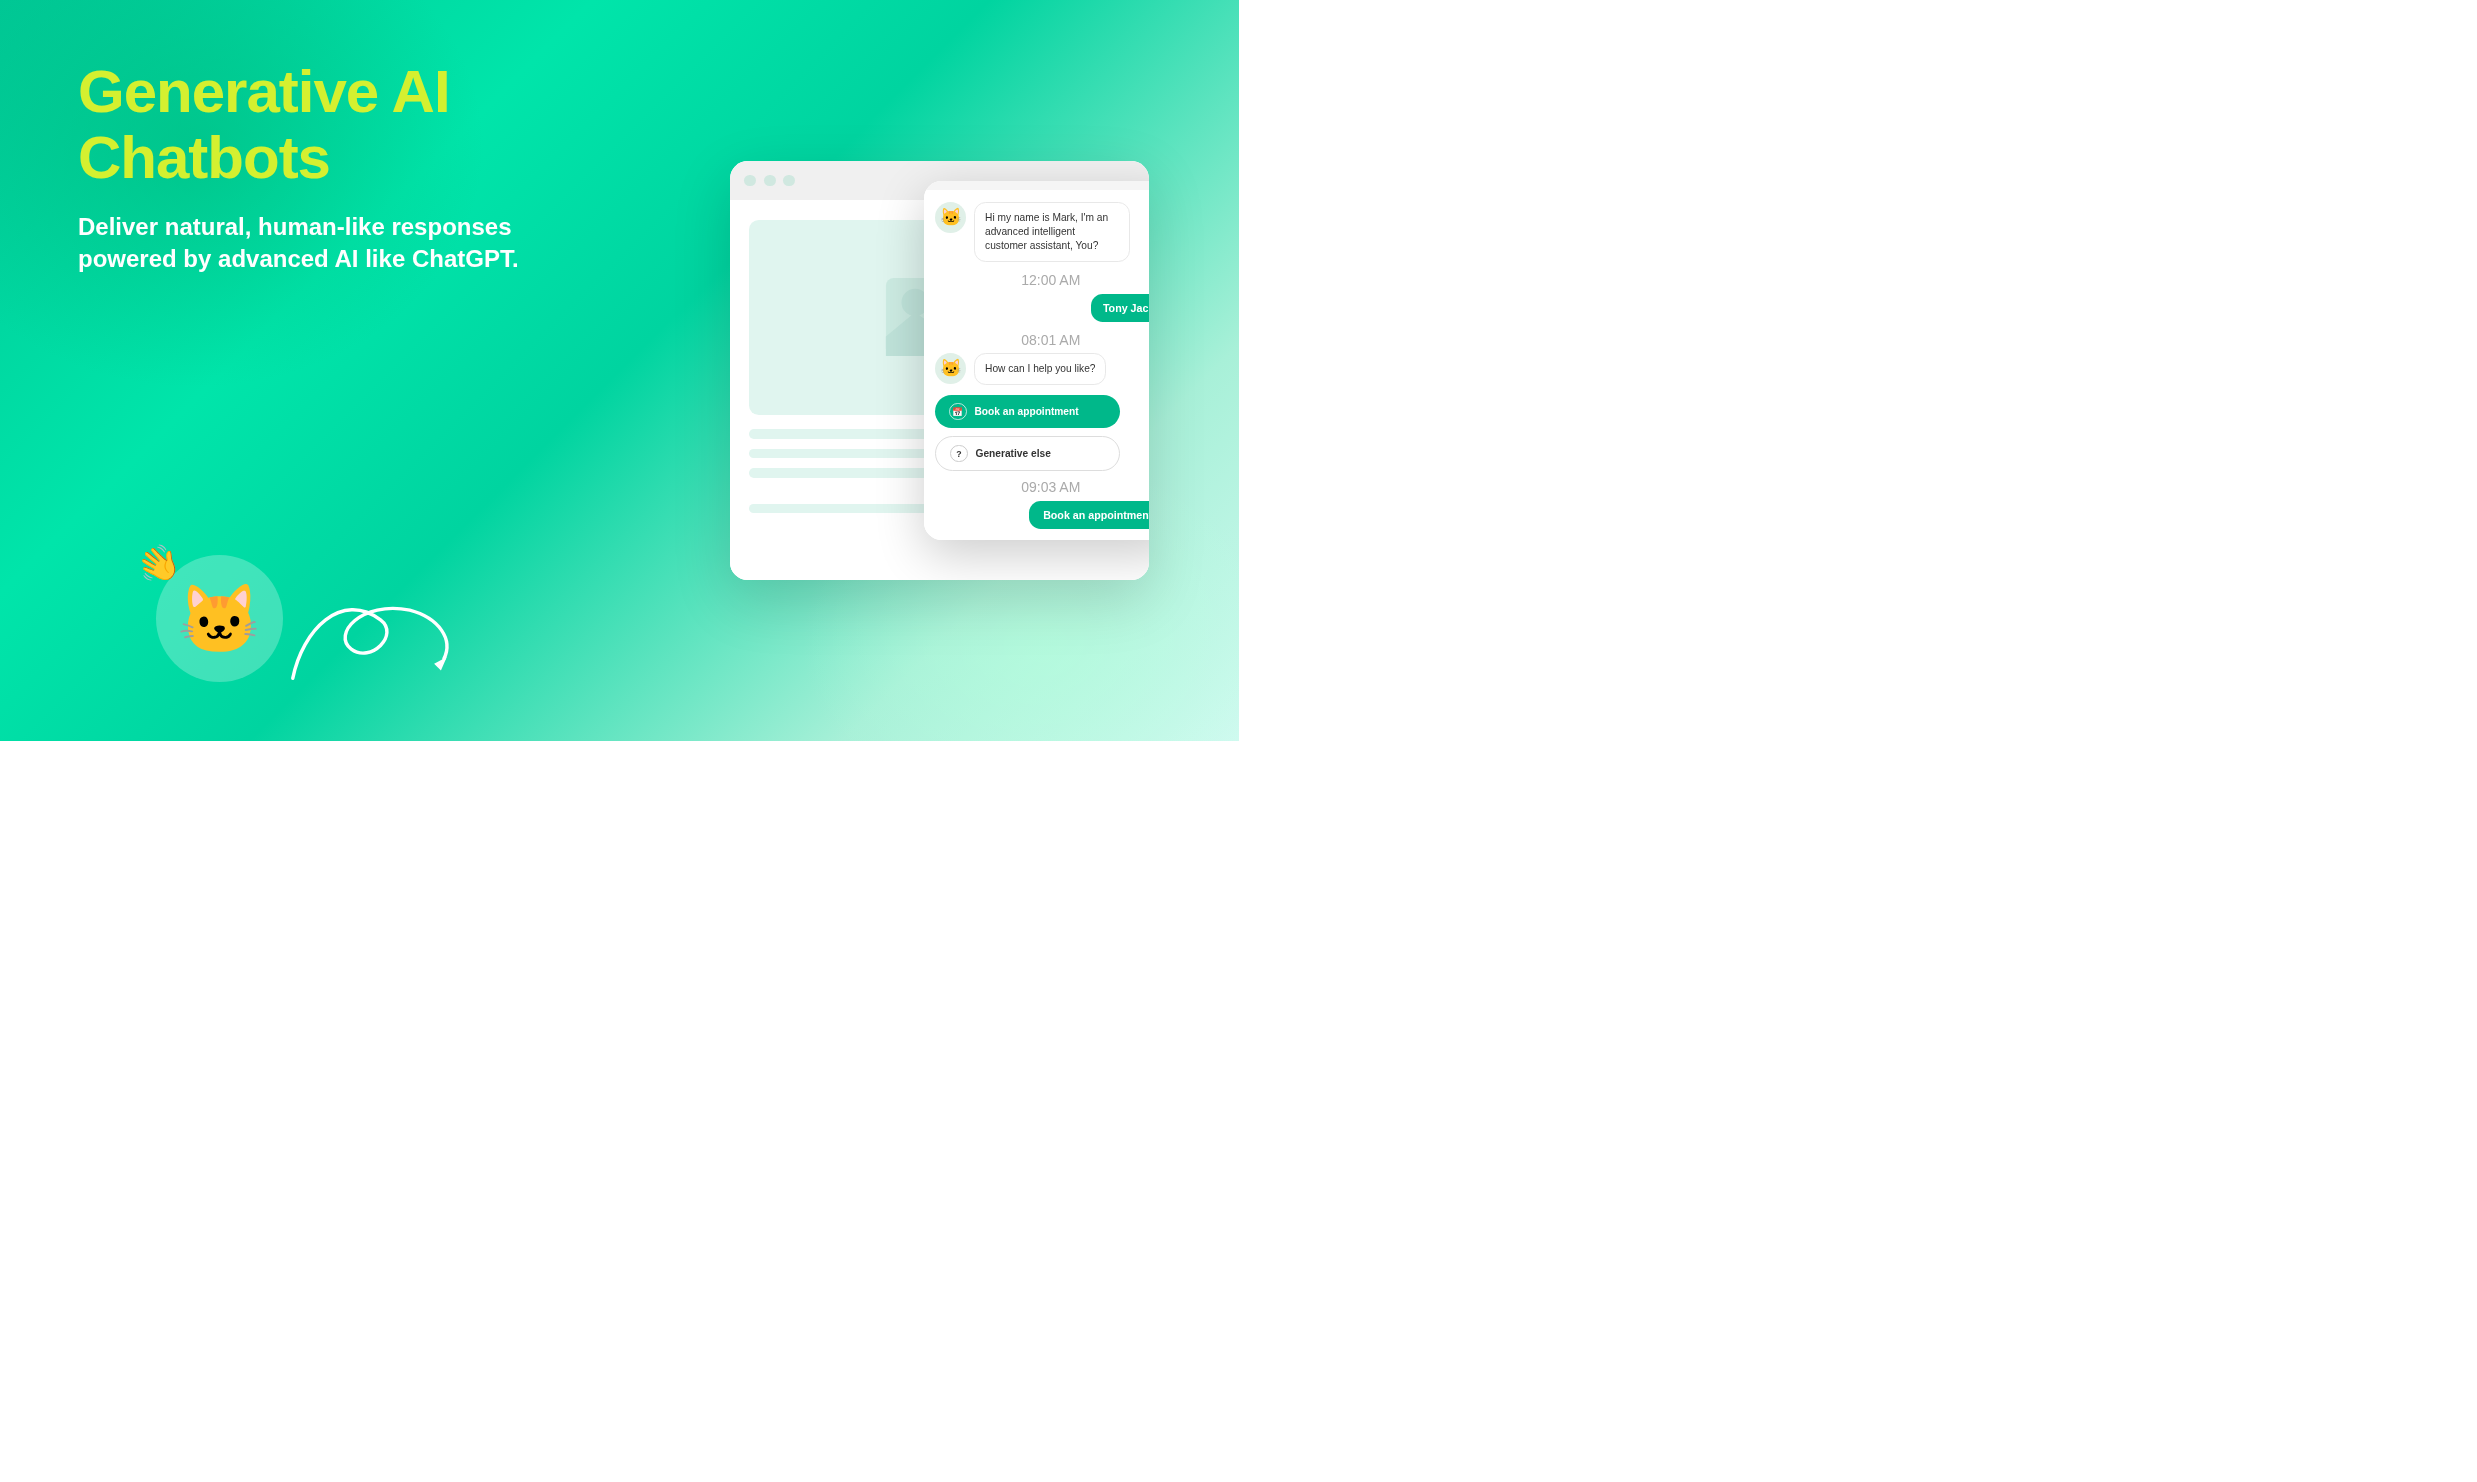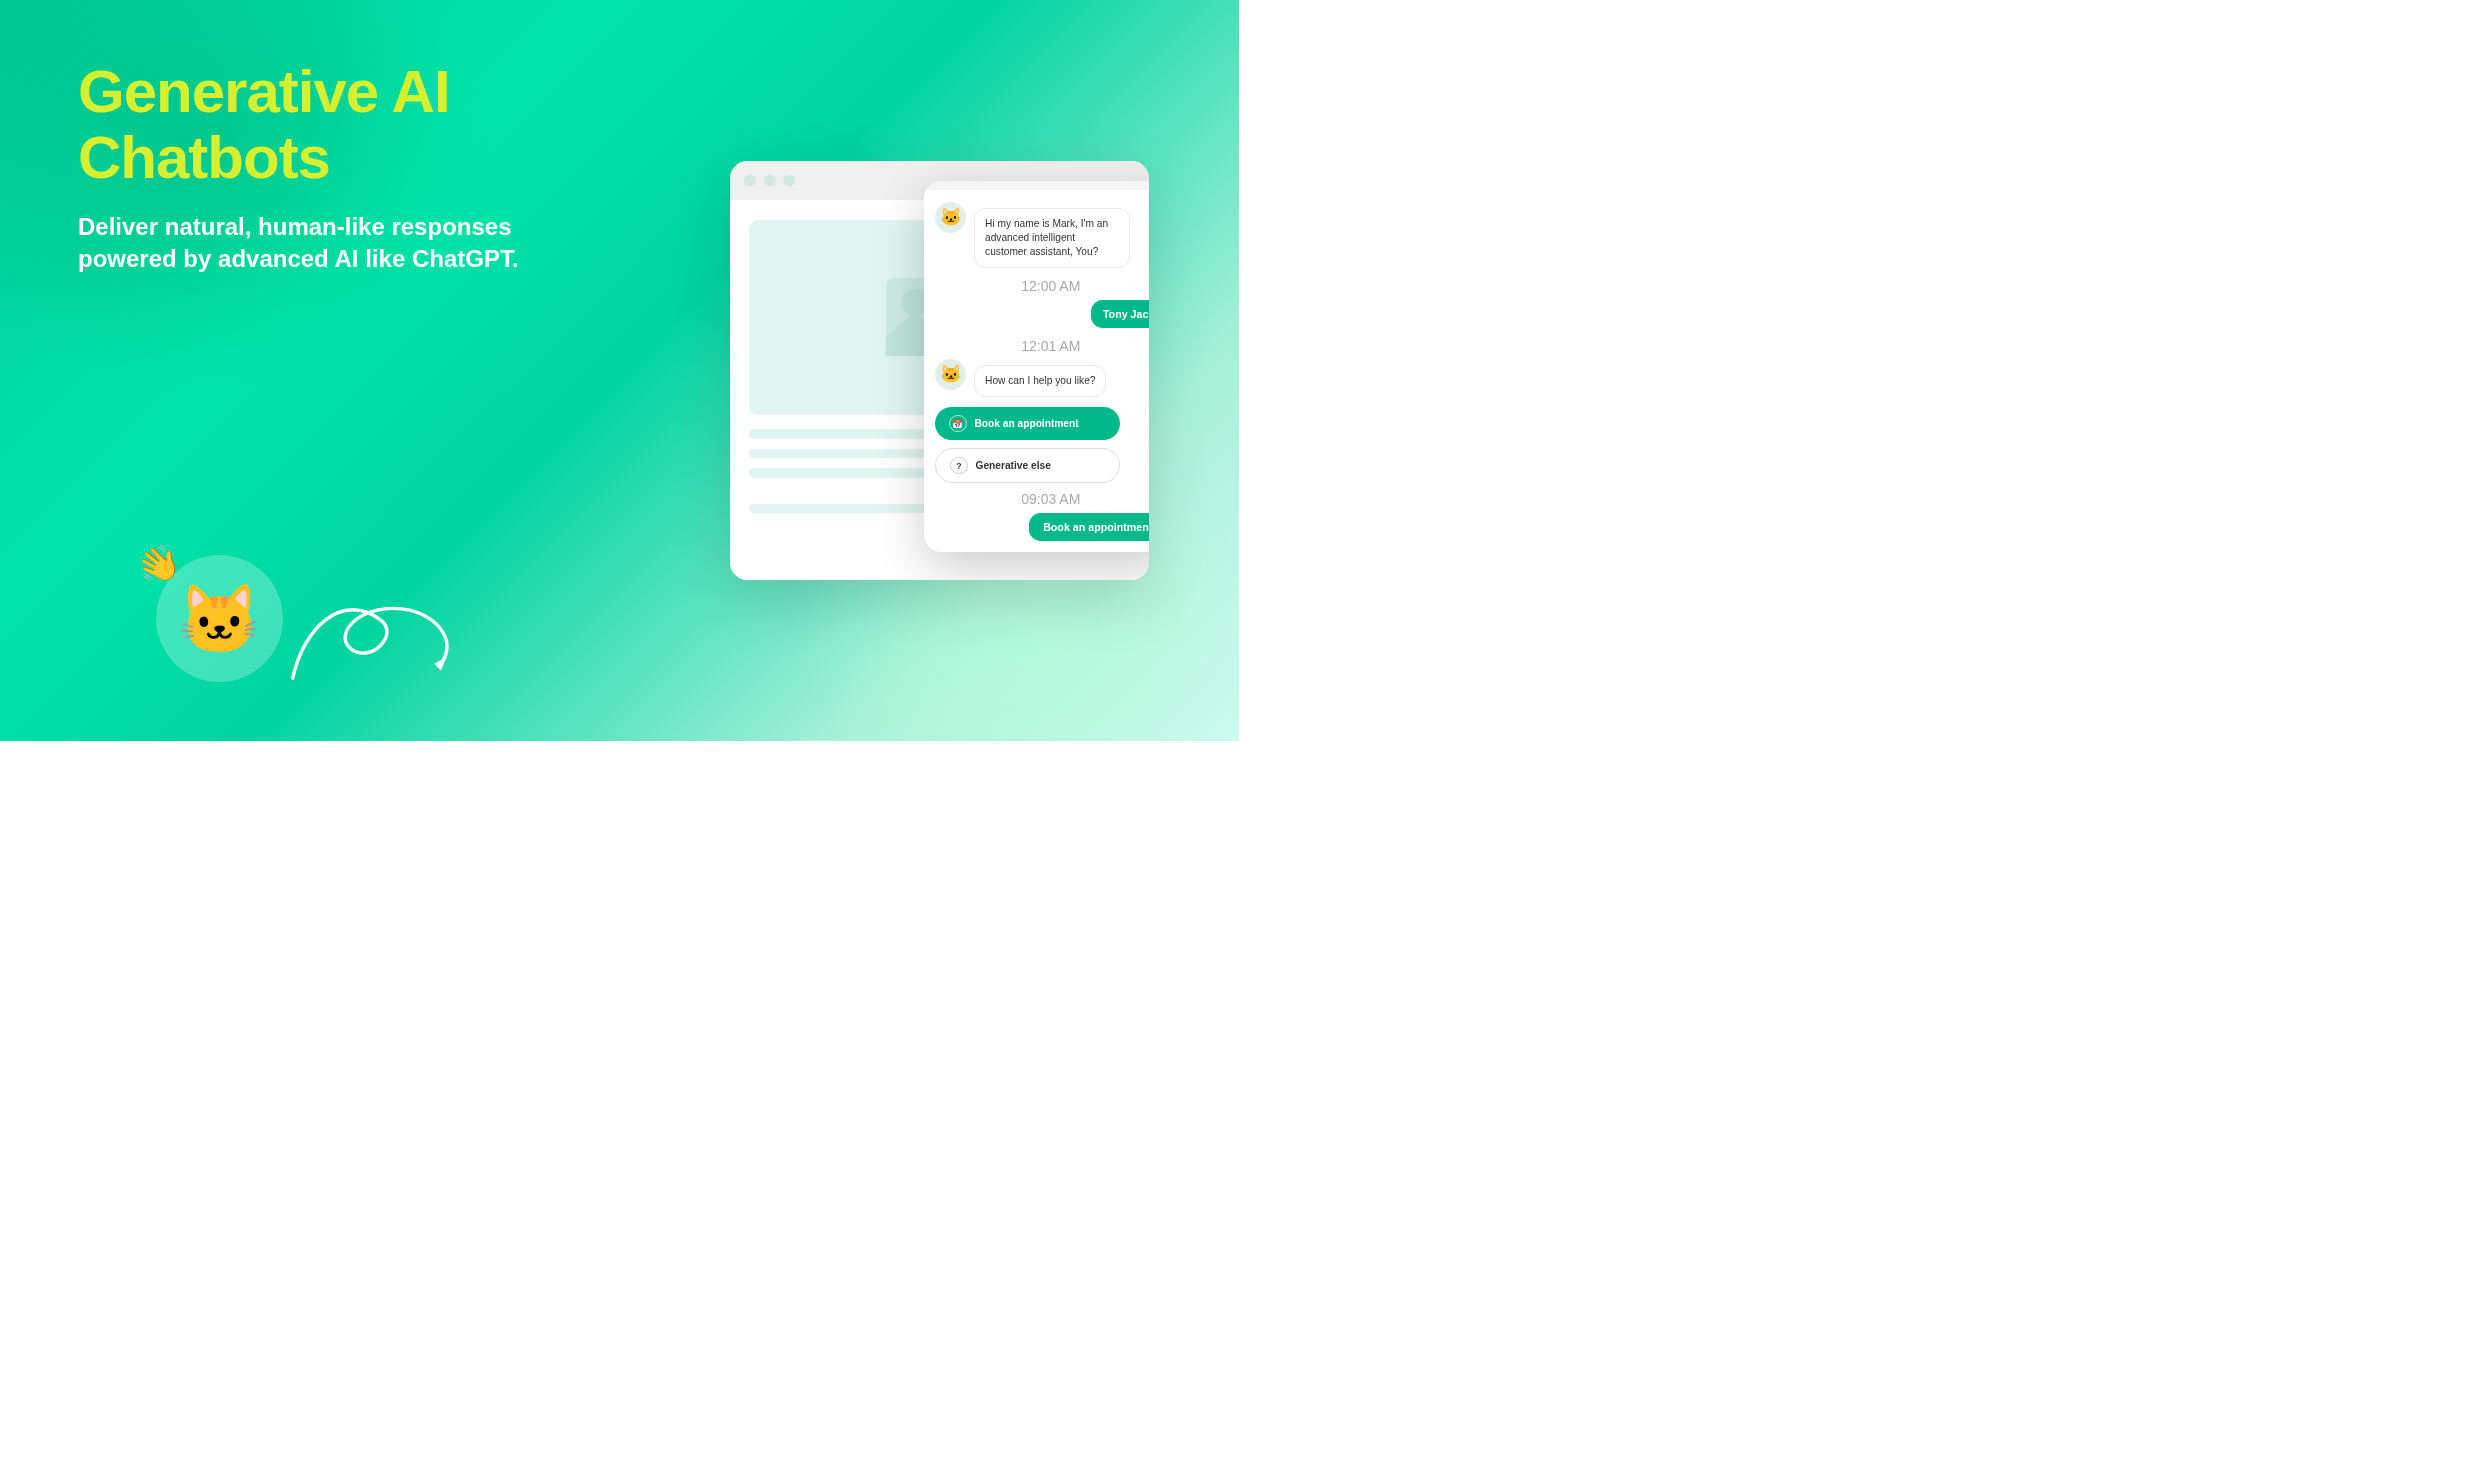--- a/index.html
+++ b/index.html
@@ -235,21 +235,20 @@
 
     .bot-bubble {
       background: white;
       border: 1px solid #e8e8e8;
       border-radius: 11.7px;
       padding: 7.8px 9.8px;
       font-size: 10.2px;
       color: #333;
       max-width: 156px;
       line-height: 1.4;
-      margin-top: 6px;
     }
 
     
     .time-label {
       text-align: center;
       font-size: 14px;
       color: #aaa;
       margin: 5.9px 0;
     }
 
@@ -392,21 +391,21 @@
             <div class="bot-avatar">🐱</div>
             <div class="bot-bubble">Hi my name is Mark, I'm an advanced intelligent customer assistant, You?</div>
           </div>
 
           <div class="time-label">12:00 AM</div>
 
           <div class="user-message-row">
             <div class="user-bubble">Tony Jack</div>
           </div>
 
-          <div class="time-label">12:01 AM</div>
+          <div class="time-label">08:01 AM</div>
 
           <div class="bot-message-row">
             <div class="bot-avatar">🐱</div>
             <div class="bot-bubble">How can I help you like?</div>
           </div>
 
           <div class="action-btn">
             <div class="action-icon">📅</div>
             <span>Book an appointment</span>
           </div>

